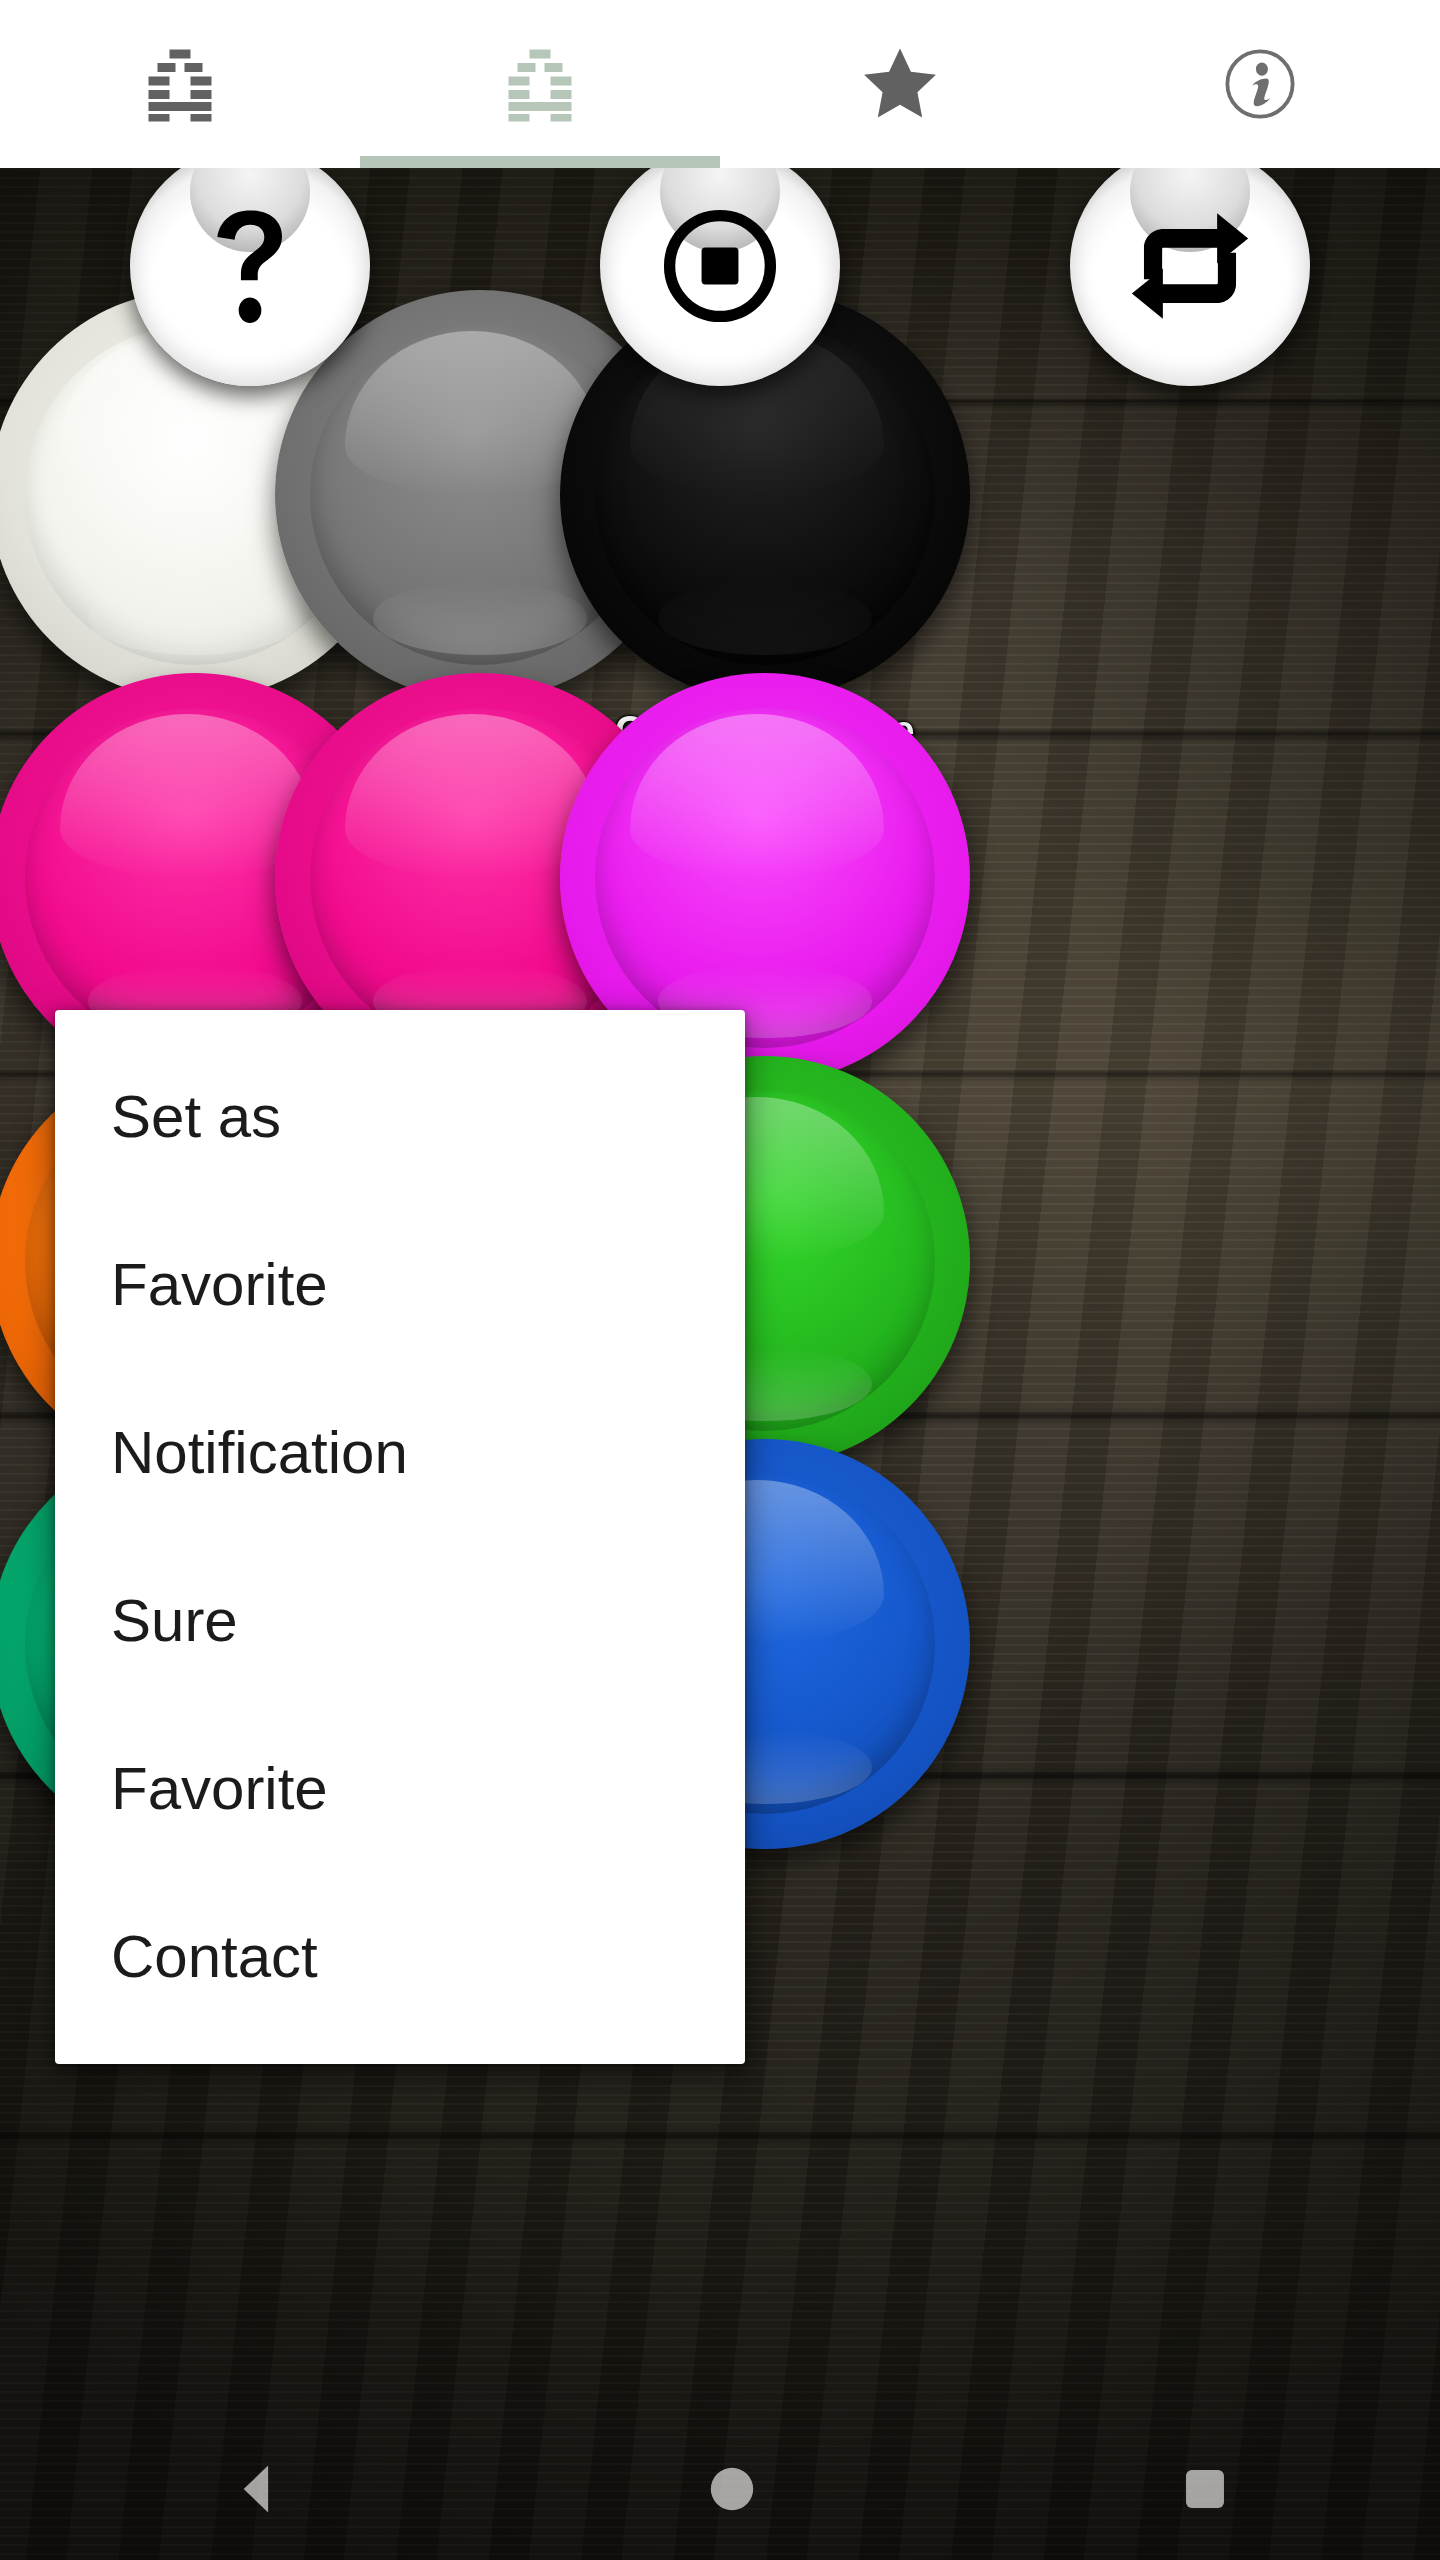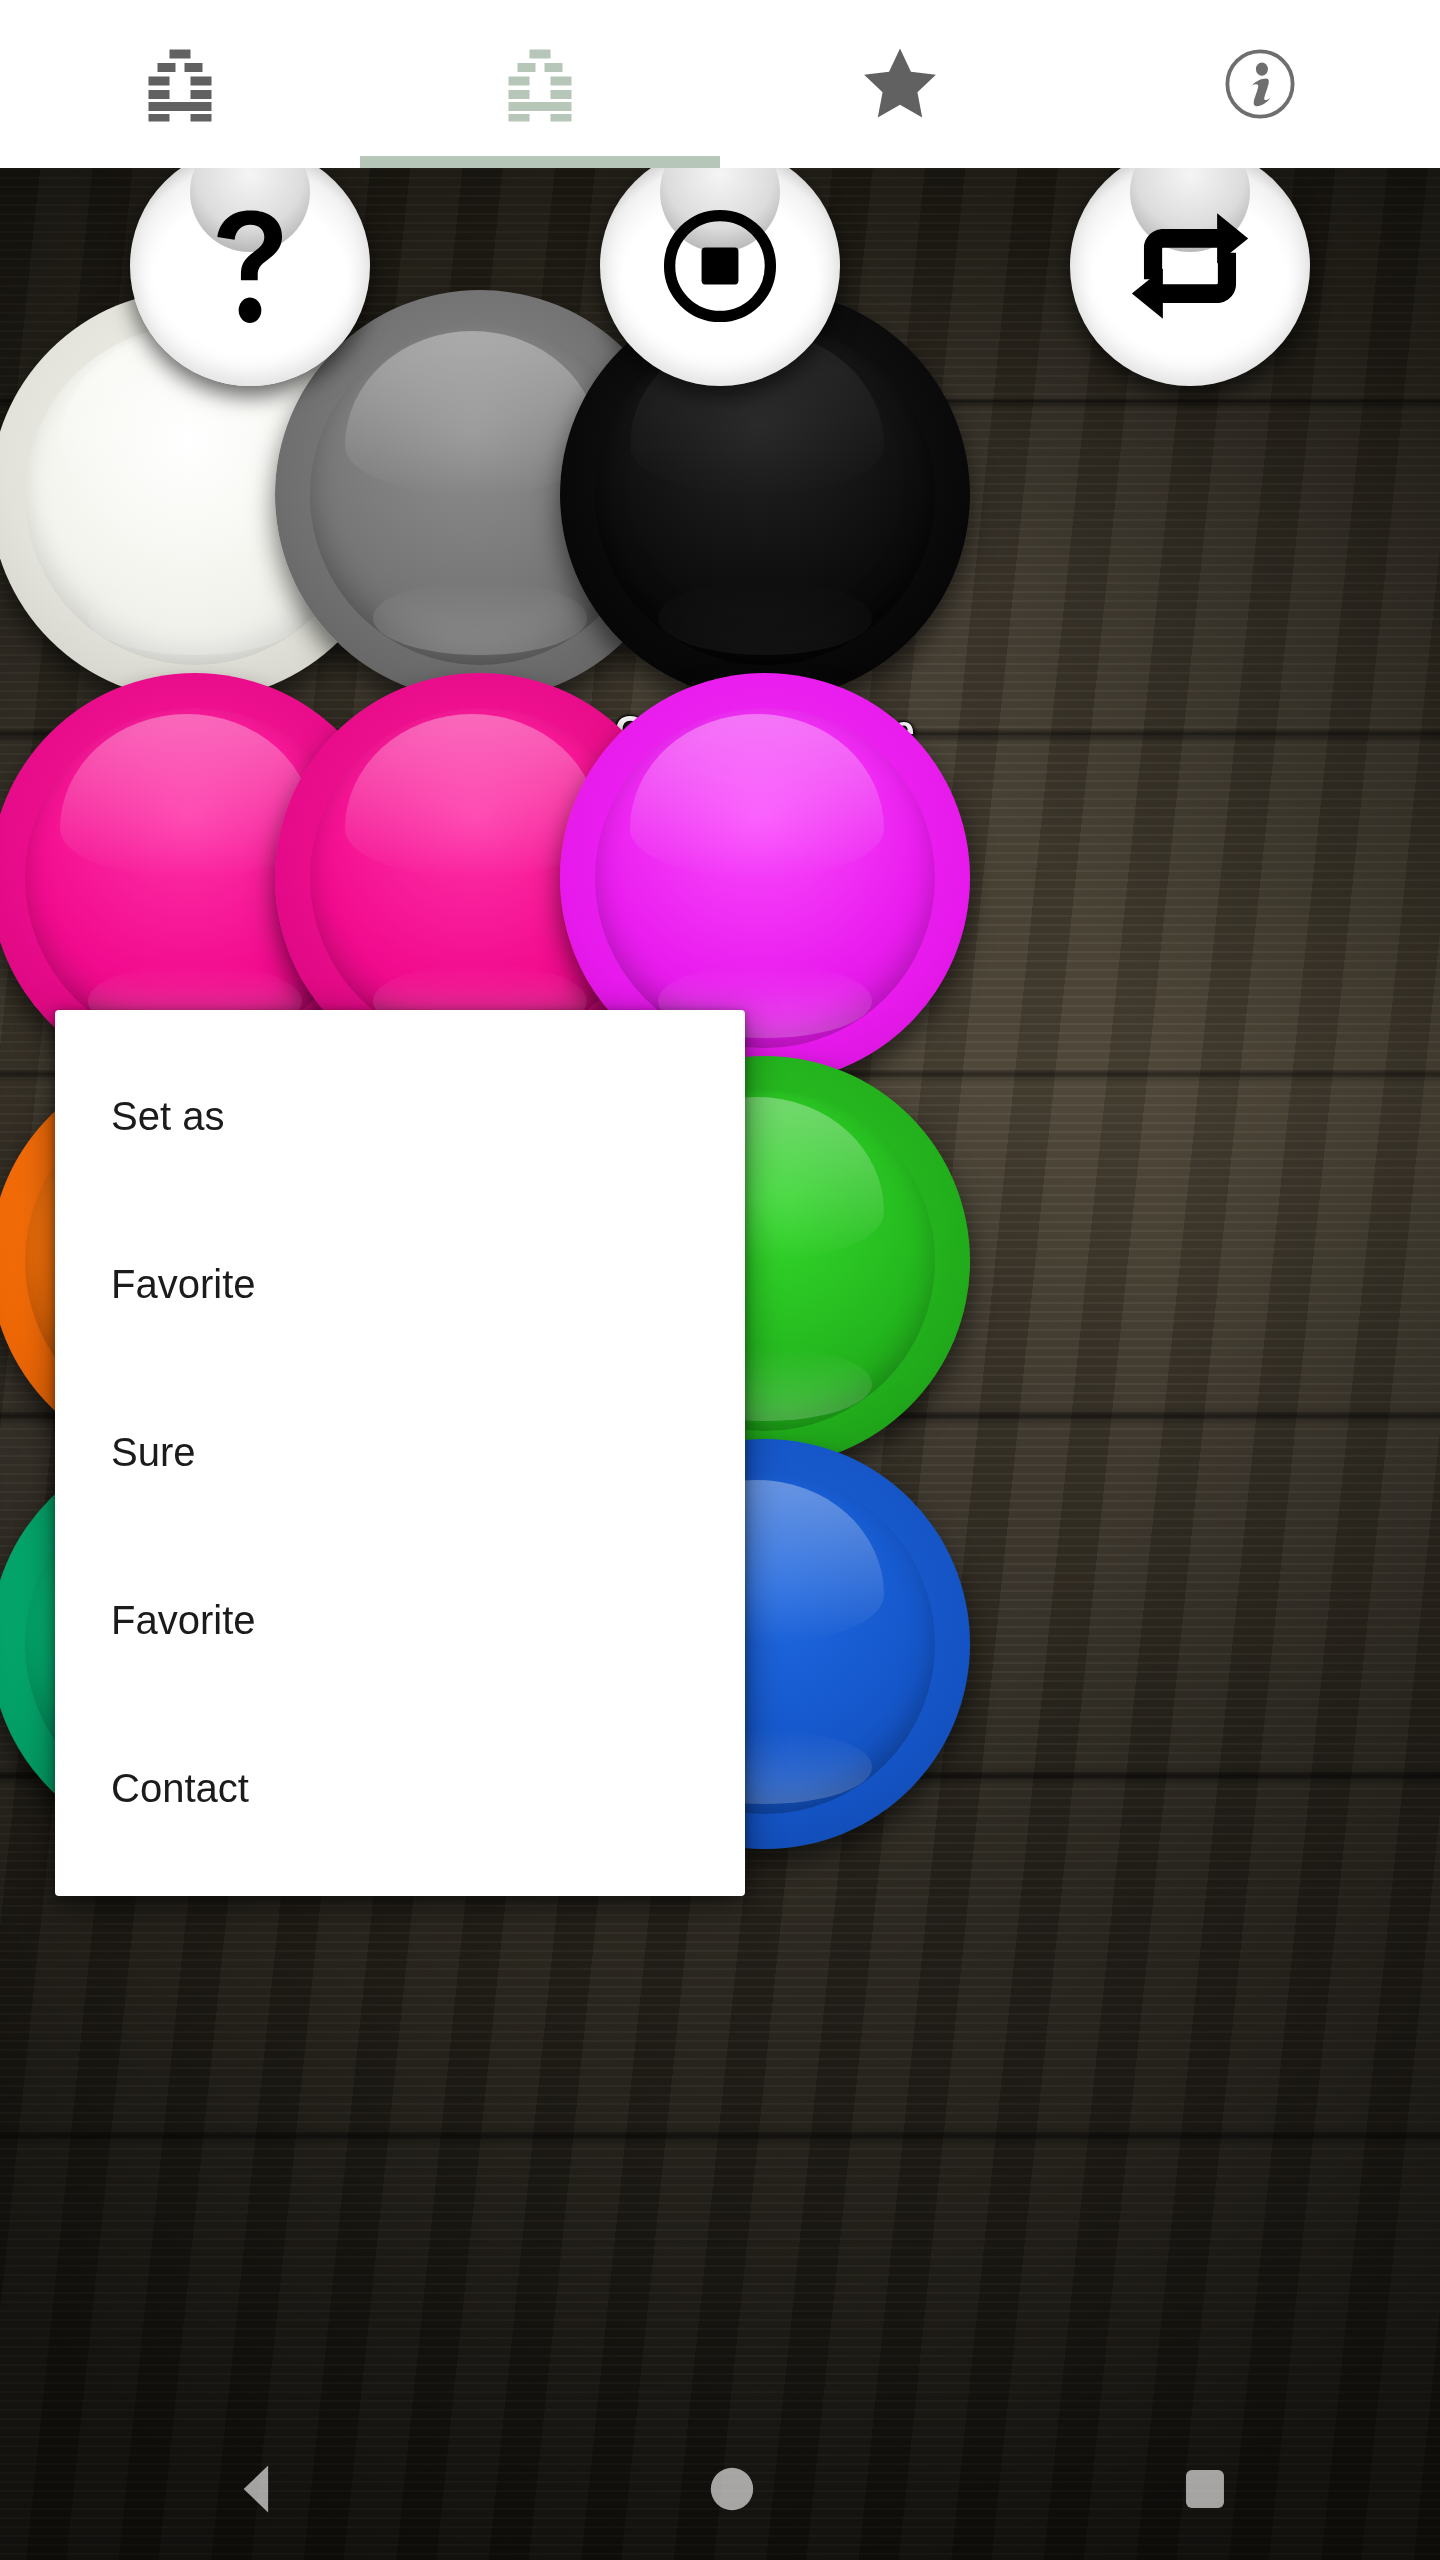--- a/index.html
+++ b/index.html
@@ -132,21 +132,21 @@
   .menu{
     position:absolute;
     background:#ffffff;border-radius:4px;
     box-shadow:0 10px 34px rgba(0,0,0,.5),0 2px 8px rgba(0,0,0,.35);
     z-index:40;overflow:hidden;
     padding:22px 0 24px 0;
   }
   .menu-item{
     height:168px;display:flex;align-items:center;
     padding:0 56px;
-    font-size:40px;color:#1b1b1b;
+    font-size:60px;color:#1b1b1b;
     font-family:"Liberation Sans", sans-serif;
     cursor:pointer;white-space:nowrap;
   }
 
   
   .navbar{
     position:absolute;left:0;bottom:0;width:1440px;height:0px;
     z-index:50;
   }
   .navitem{
@@ -372,20 +372,21 @@
         <path fill="#000" d="M45 31.5c0 4.3-3.6 7.8-8 7.8H14.8v6.5L2 35.4 14.8 25v6.5H37c0.3 0 .5-.2 .5-.5V18.5H45V31.5z"></path>
       </svg>
     </div>
   </div>
 
 </div>
 
 <div class="menu" style="left:55px;top:1010px;width:690px;">
   <div class="menu-item">Set as</div>
   <div class="menu-item">Favorite</div>
+  <div class="menu-item">Notification</div>
   <div class="menu-item">Sure</div>
   <div class="menu-item">Favorite</div>
   <div class="menu-item">Contact</div>
 </div>
 
 <div class="navbar">
 
   <div class="navitem" style="left:230px;">
     <span>
       <svg width="54" height="58" viewBox="0 0 24 26">

